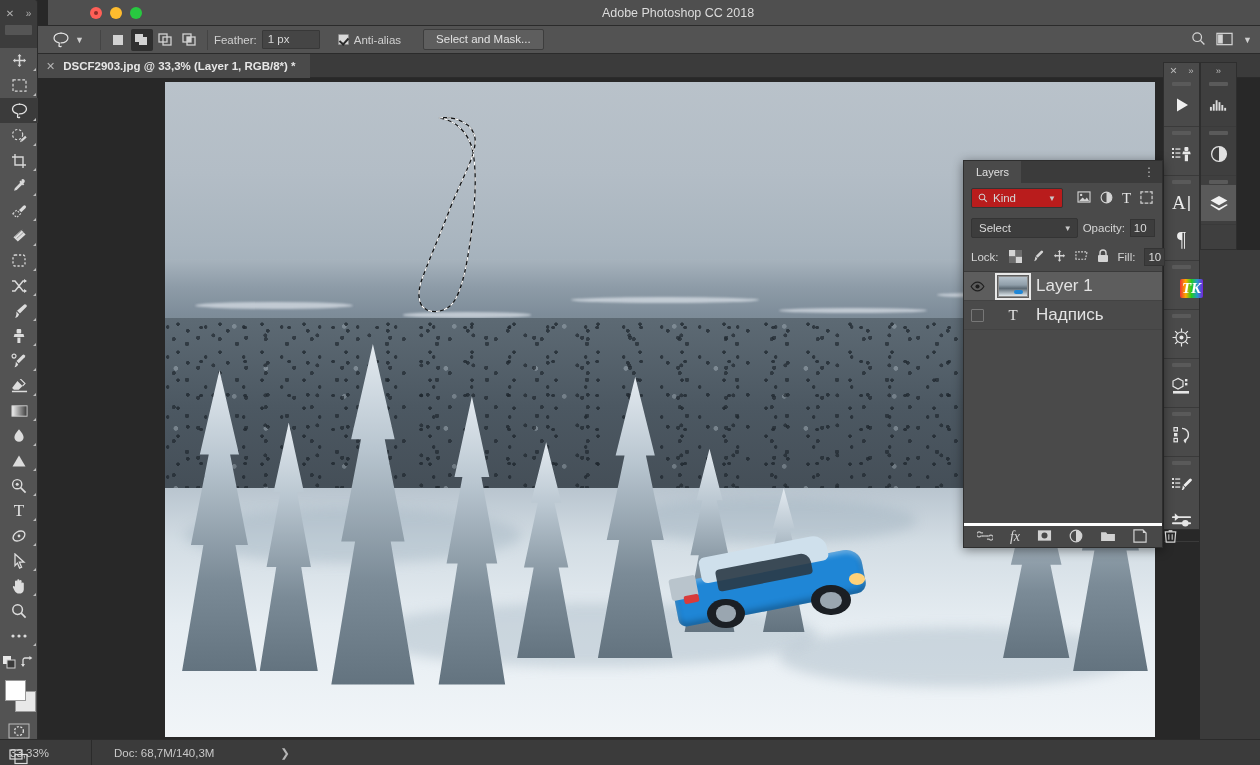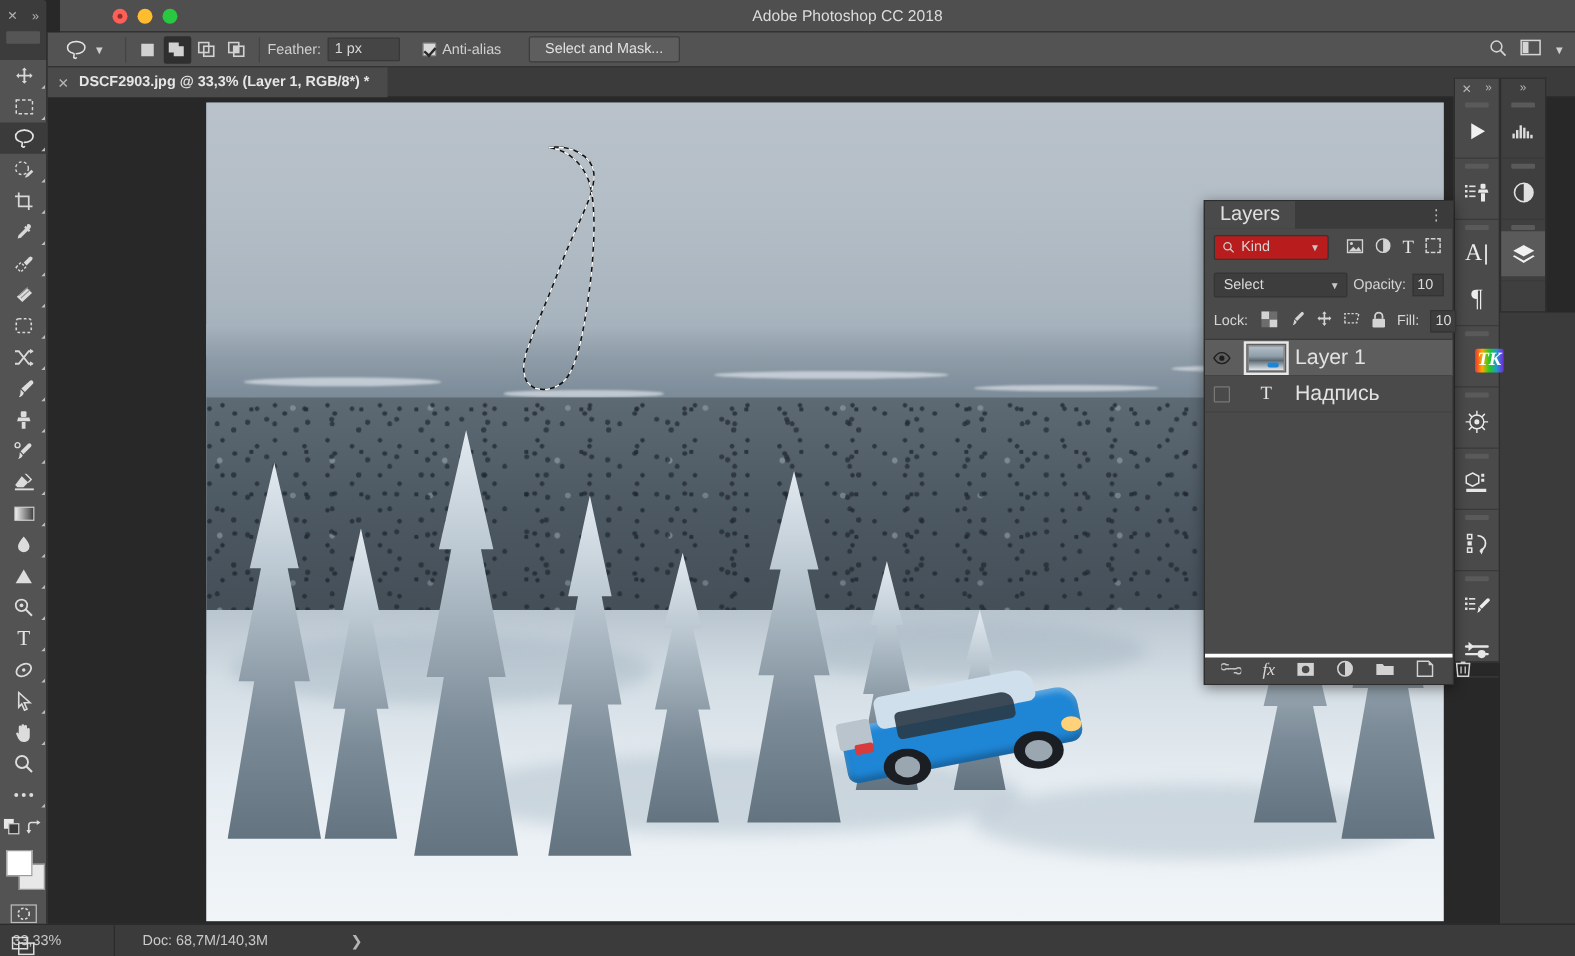--- a/index.html
+++ b/index.html
@@ -178,21 +178,21 @@
   .ants-white { fill:none; stroke:#fff; stroke-width:1.2; stroke-dasharray:4 4; }
 
   
   .layers-panel {
     position:absolute; left:963px; top:160px; width:200px; height:388px;
     background:#4a4a4a; border:1px solid #2e2e2e; z-index:40;
     box-shadow:0 2px 10px rgba(0,0,0,.45);
   }
   .lp-tabs { height:22px; background:#3b3b3b; display:flex; align-items:stretch; position:relative; }
   .lp-tab { padding:0 12px; display:flex; align-items:center; background:#4a4a4a;
-    color:#e0e0e0; font-size:16px; }
+    color:#e0e0e0; font-size:11px; }
   .lp-menu { position:absolute; right:6px; top:4px; color:#bdbdbd; font-size:12px; letter-spacing:1px; }
   .lp-row { display:flex; align-items:center; padding:5px 7px; gap:6px; }
   .lp-filter {
     background:#b91c1c; border:1px solid #343434; height:20px; border-radius:2px;
     display:flex; align-items:center; gap:5px; padding:0 6px; width:92px; color:#d5d5d5; font-size:11.5px;
   }
   .lp-ficons { display:flex; align-items:center; gap:9px; margin-left:8px; color:#cfcfcf; }
   .lp-blend {
     background:#3d3d3d; border:1px solid #343434; height:20px; border-radius:2px;
     display:flex; align-items:center; justify-content:space-between; padding:0 5px 0 7px;

